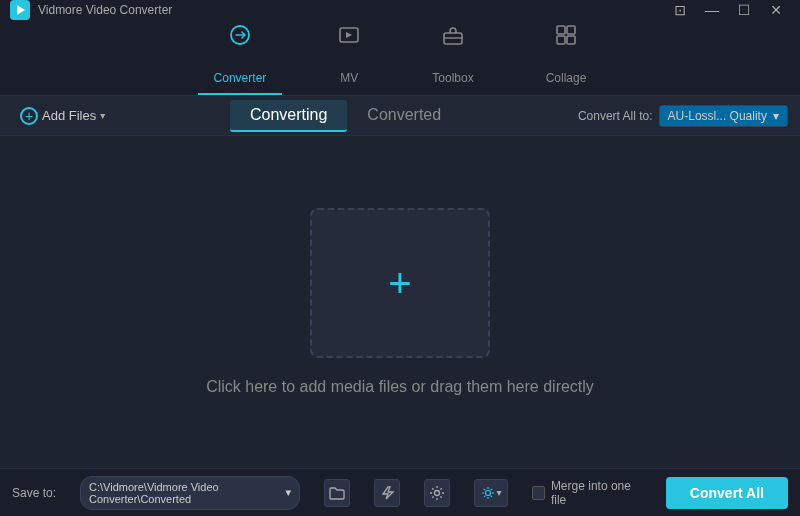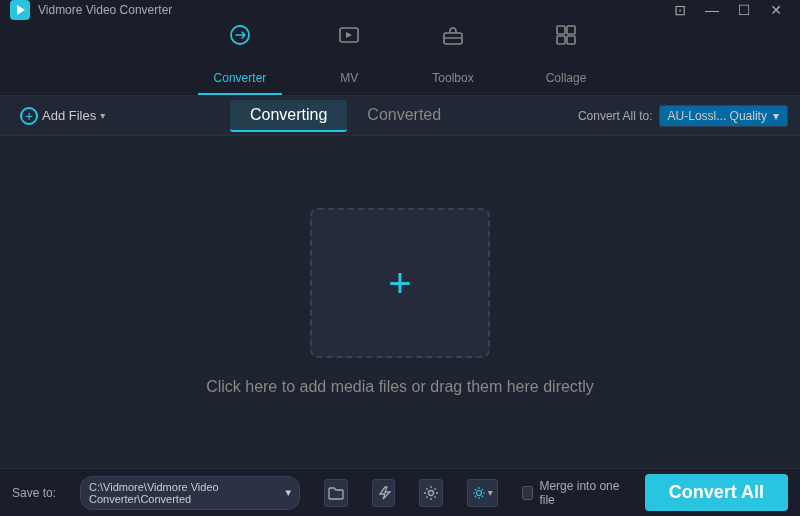--- a/index.html
+++ b/index.html
@@ -251,21 +251,21 @@
       background: #2c3245;
       cursor: pointer;
       border-radius: 2px;
     }
     #convert-all-btn {
       background: #29c4e0;
       color: #fff;
       border: none;
       border-radius: 4px;
       padding: 8px 24px;
-      font-size: 18px;
+      font-size: 14px;
       font-weight: 600;
       cursor: pointer;
       white-space: nowrap;
     }
   </style>
 </head>
 <body>
 
 <div id="title-bar">
   <div id="title-bar-left">

